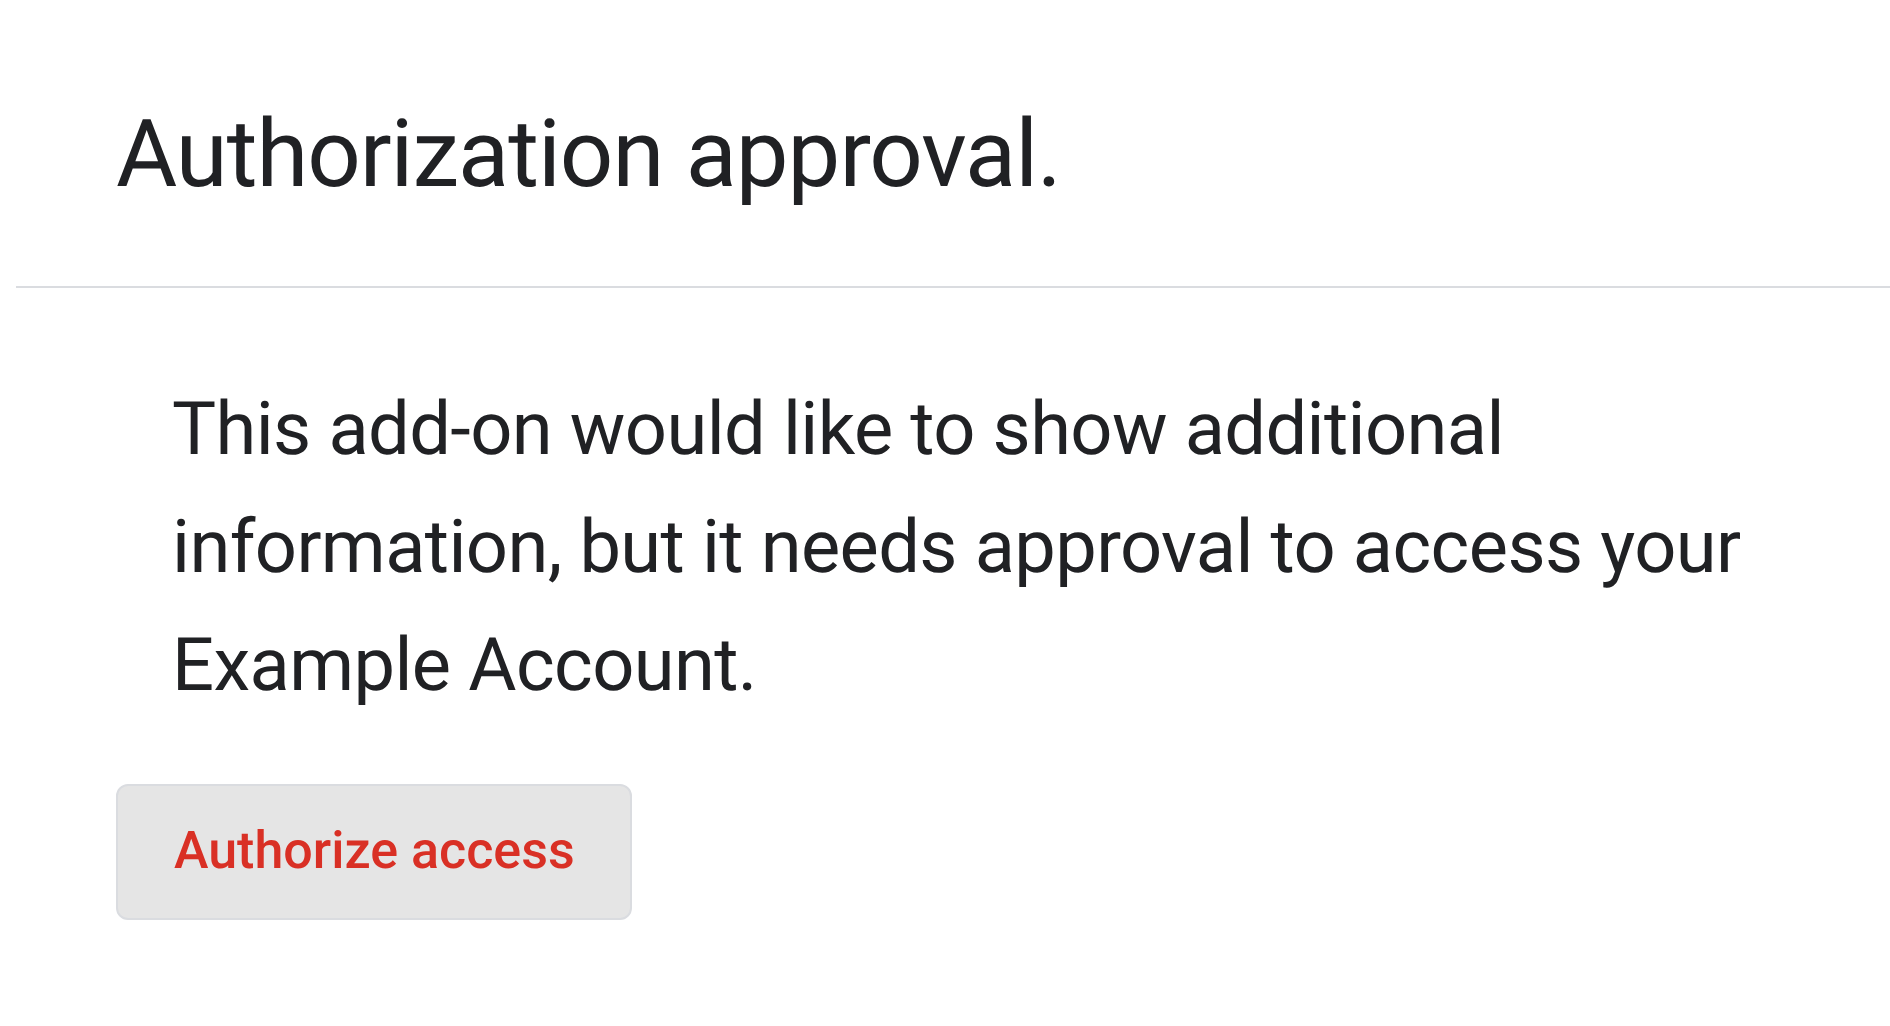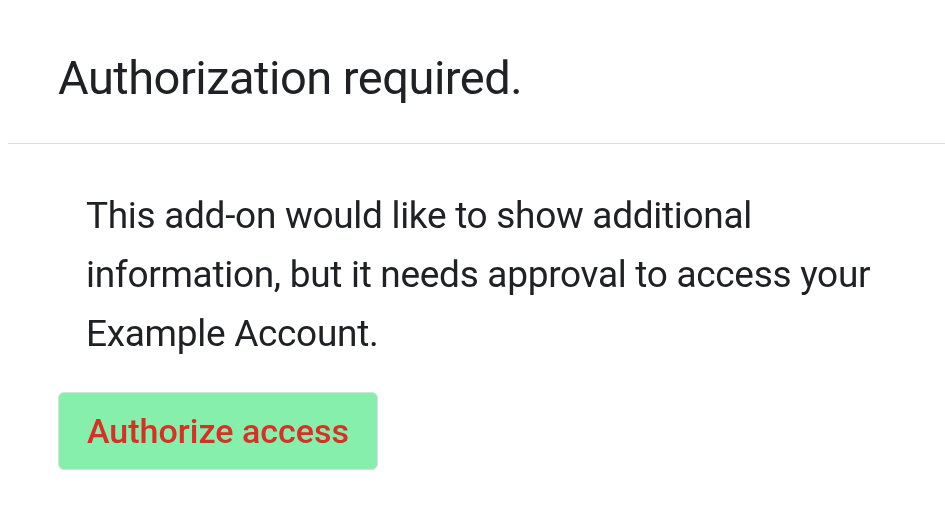--- a/index.html
+++ b/index.html
@@ -44,35 +44,35 @@
       margin-left: 28px;
     }
     .button-wrapper {
       margin-top: 28px;
     }
     .authorize-button {
       display: inline-block;
       padding: 18px 28px;
       border: 1px solid #dadce0;
       border-radius: 6px;
-      background: #86efac;
+      background: #e5e5e5;
       color: #d93025;
-      font-size: 34px;
+      font-size: 26px;
       font-weight: 500;
       font-family: inherit;
       cursor: pointer;
       letter-spacing: 0px;
     }
   </style>
 </head>
 <body>
 
 <div class="container">
   <div class="header">
-    <h1 class="title">Authorization required.</h1>
+    <h1 class="title">Authorization approval.</h1>
   </div>
   <div class="divider"></div>
   <div class="body">
     <p class="description">This add-on would like to show additional information, but it needs approval to access your Example Account.</p>
     <div class="button-wrapper">
       <button class="authorize-button">Authorize access</button>
     </div>
   </div>
 </div>
 

